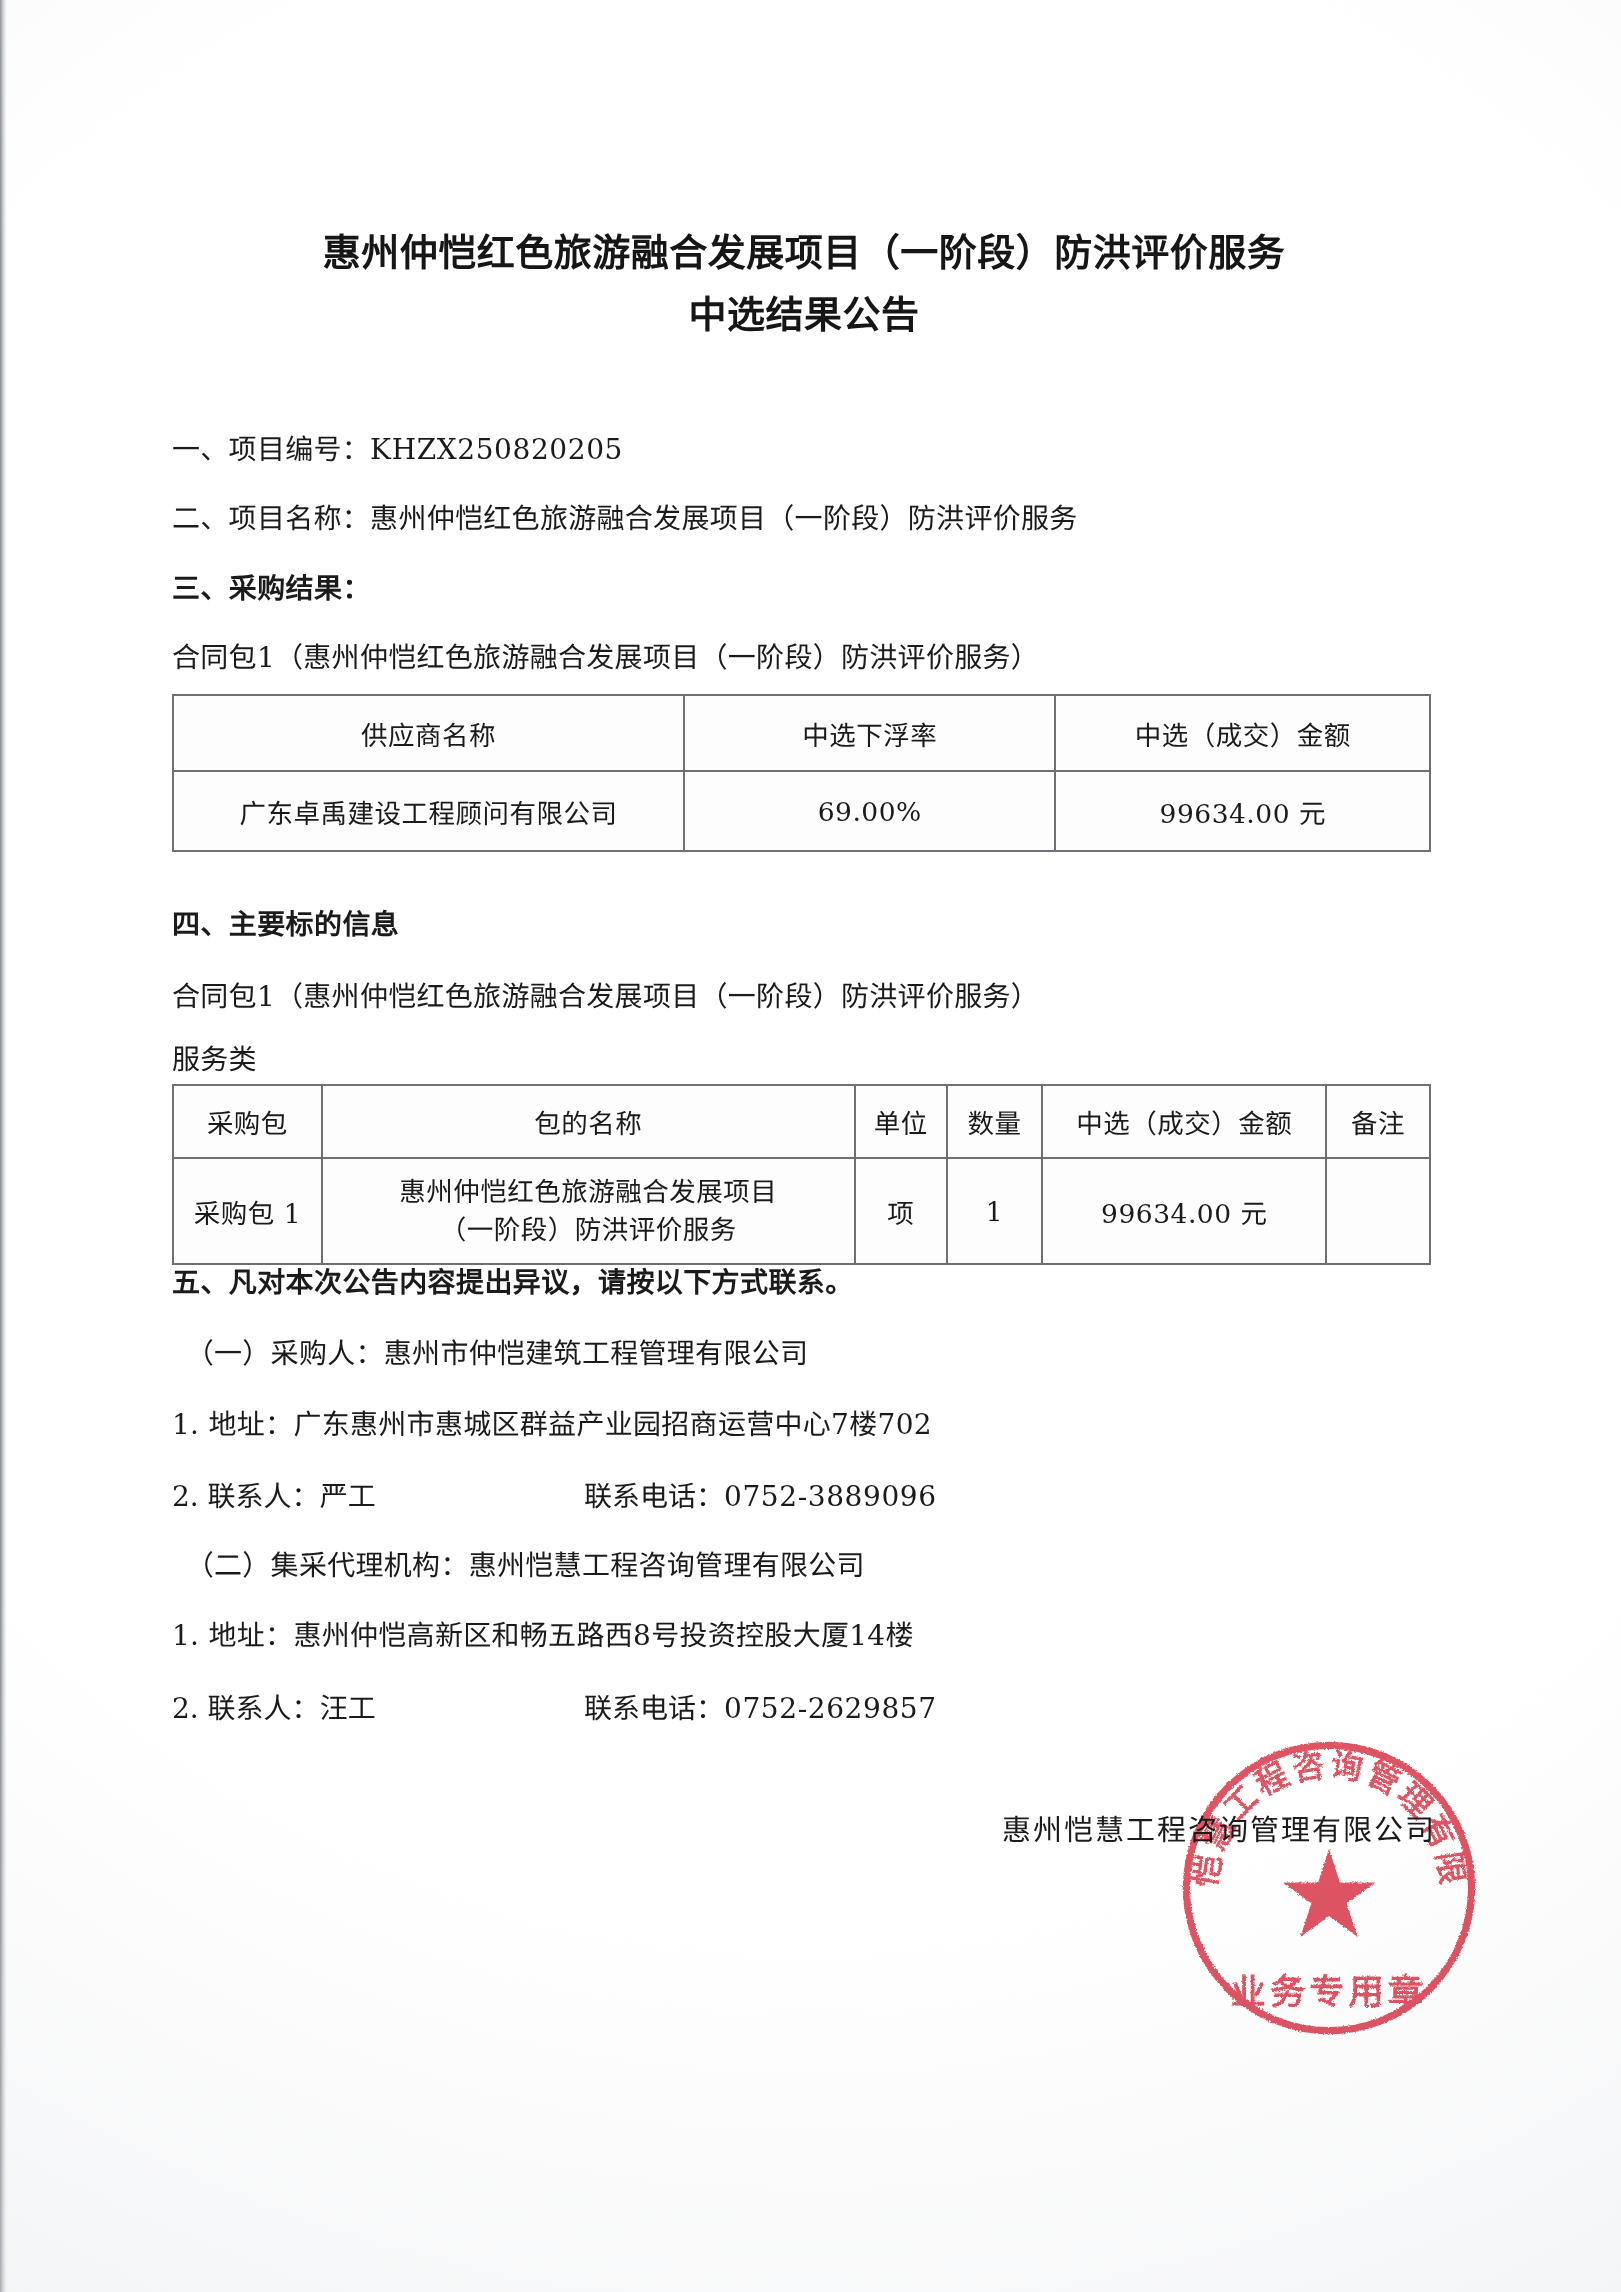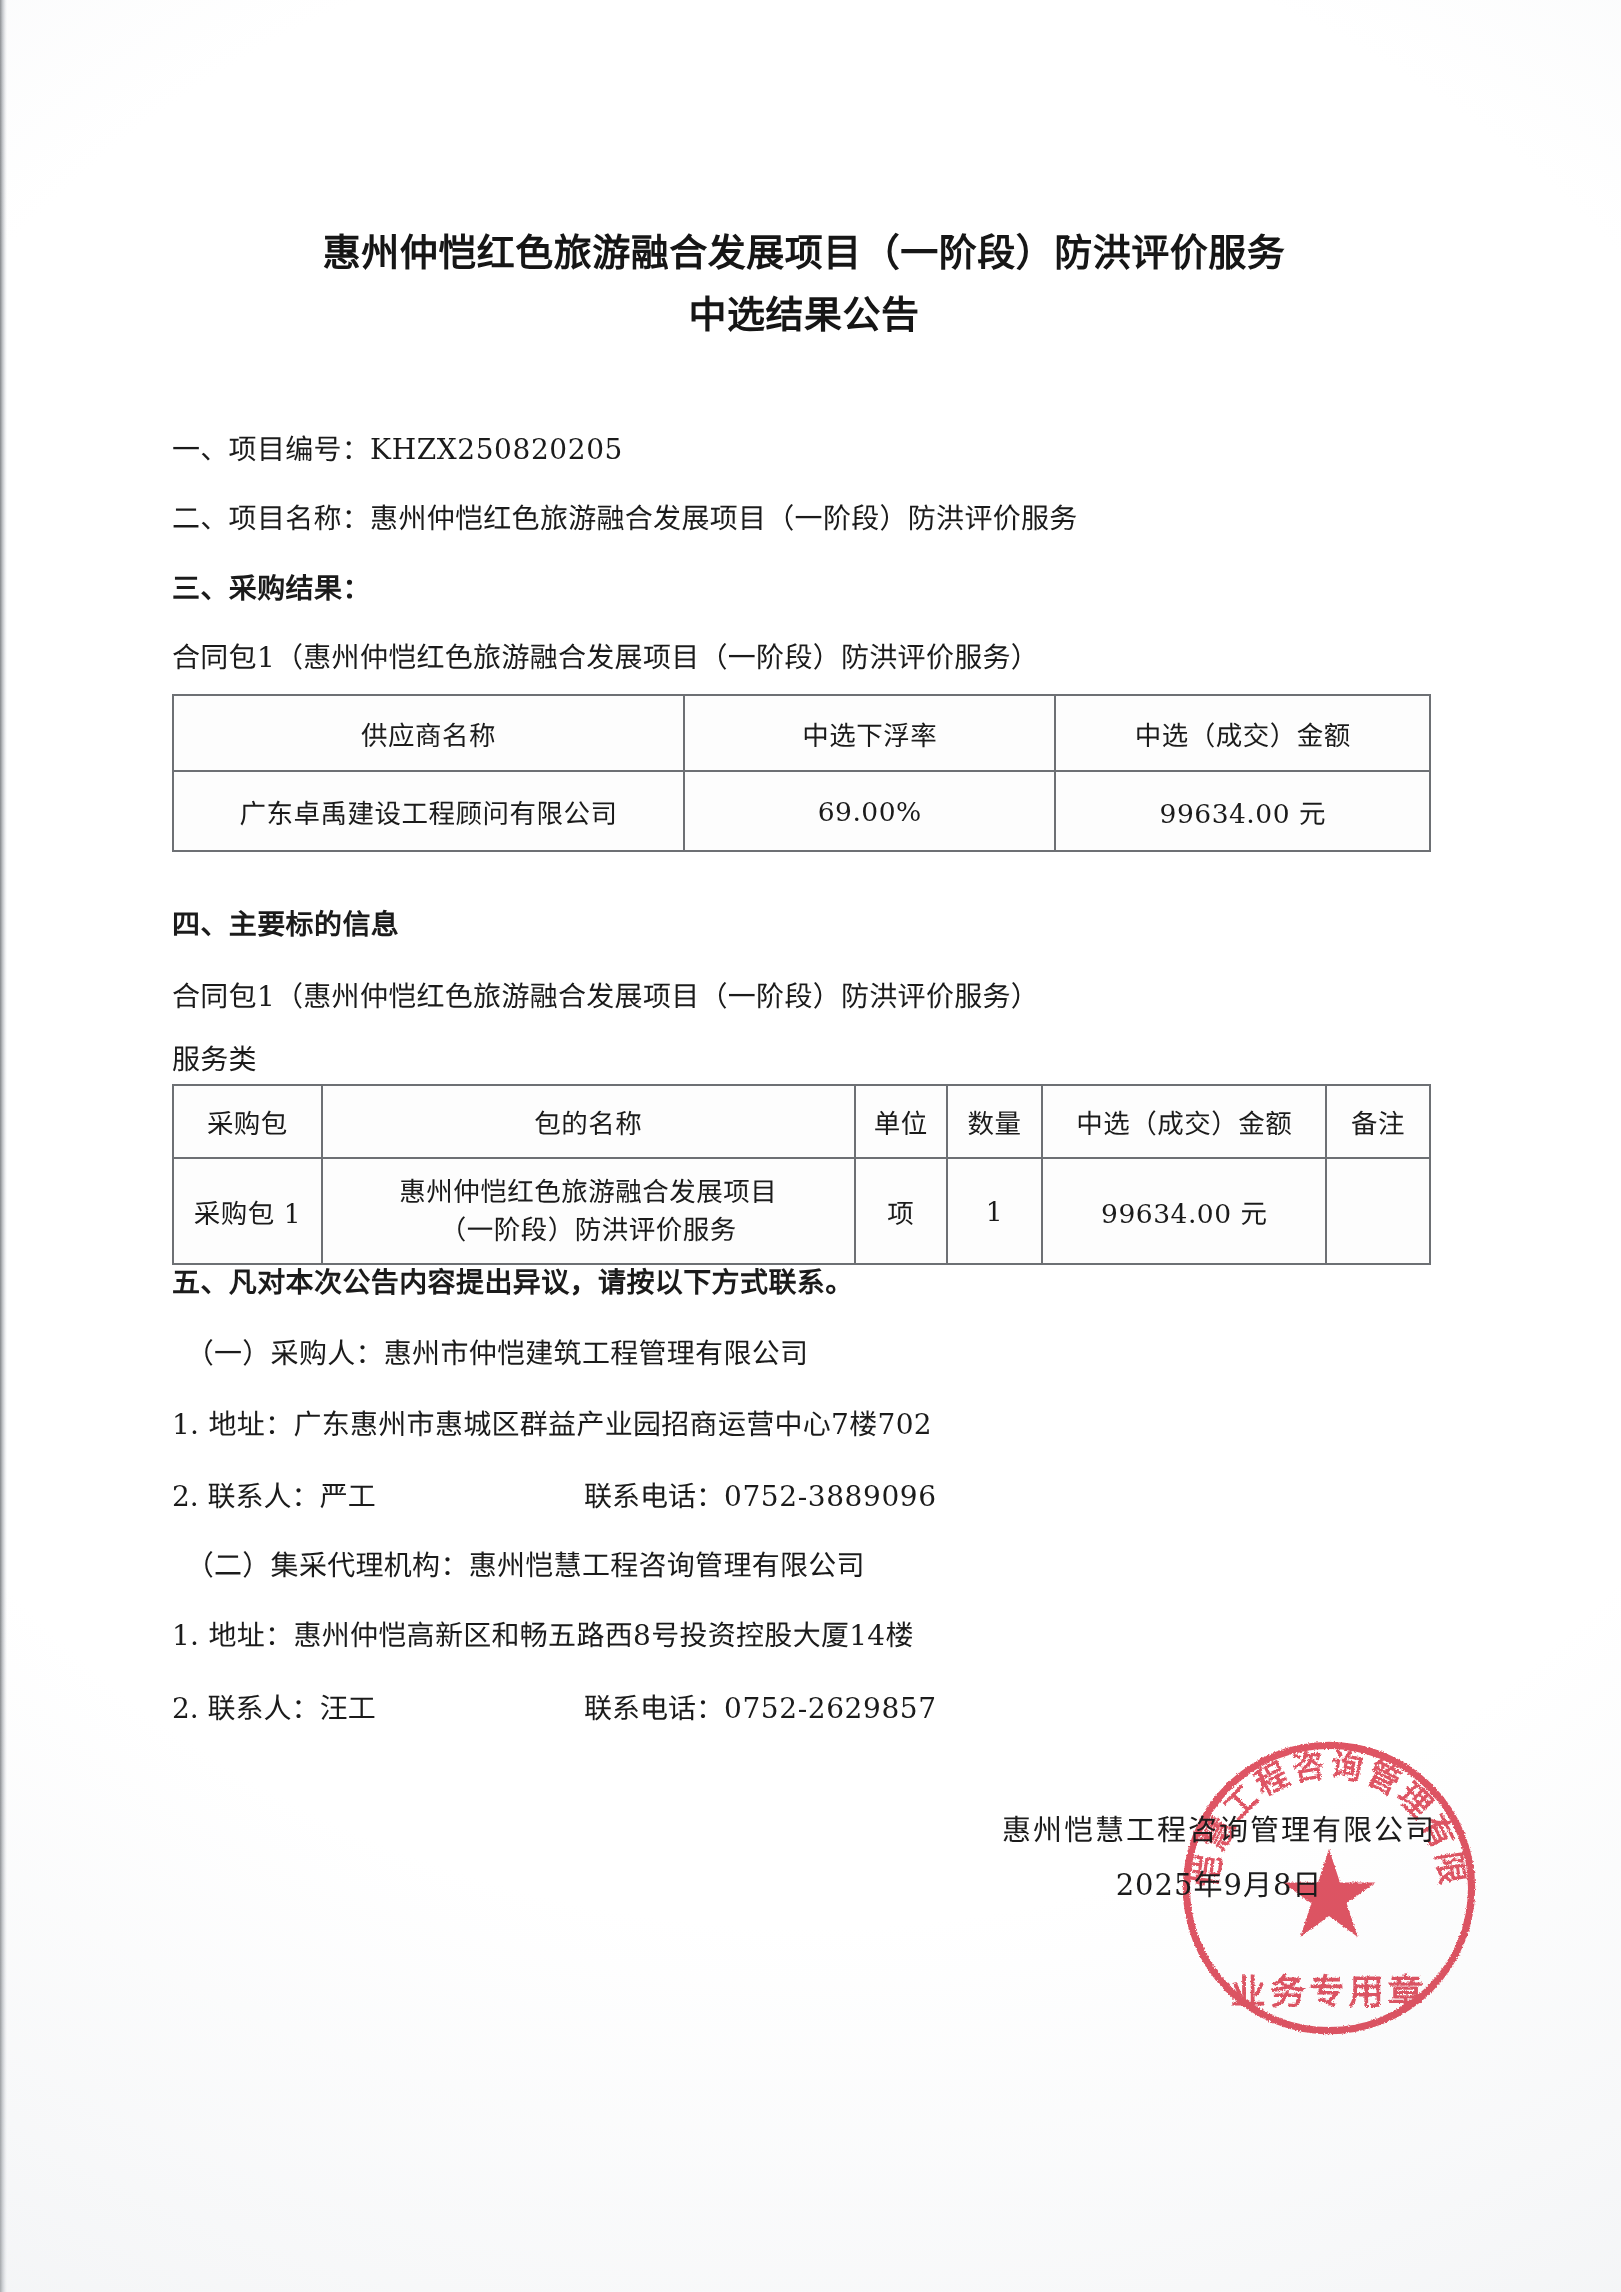--- a/index.html
+++ b/index.html
@@ -298,19 +298,18 @@
             <textPath href="#sealArc" startOffset="50%" text-anchor="middle">惠州恺慧工程咨询管理有限公司</textPath>
           </text>
           <polygon fill="#d9394a" points="150,112 160.6,144.6 194.9,144.6 167.1,164.7 177.8,197.3 150,177.2 122.2,197.3 132.9,164.7 105.1,144.6 139.4,144.6"></polygon>
           <text x="150" y="262" text-anchor="middle" font-family="'DejaVu Sans','Liberation Sans',sans-serif" font-size="34" font-weight="bold" fill="#d9394a" letter-spacing="4">业务专用章</text>
         </g>
       </svg>
     </div>
 
     <div class="sign-block">
       <div class="sign-name">惠州恺慧工程咨询管理有限公司</div>
-      <div class="sign-date">2025年9月8日</div>
     </div>
 
   </div>
   <div class="scan-tint"></div>
 </div>
 
 
 </body></html>

